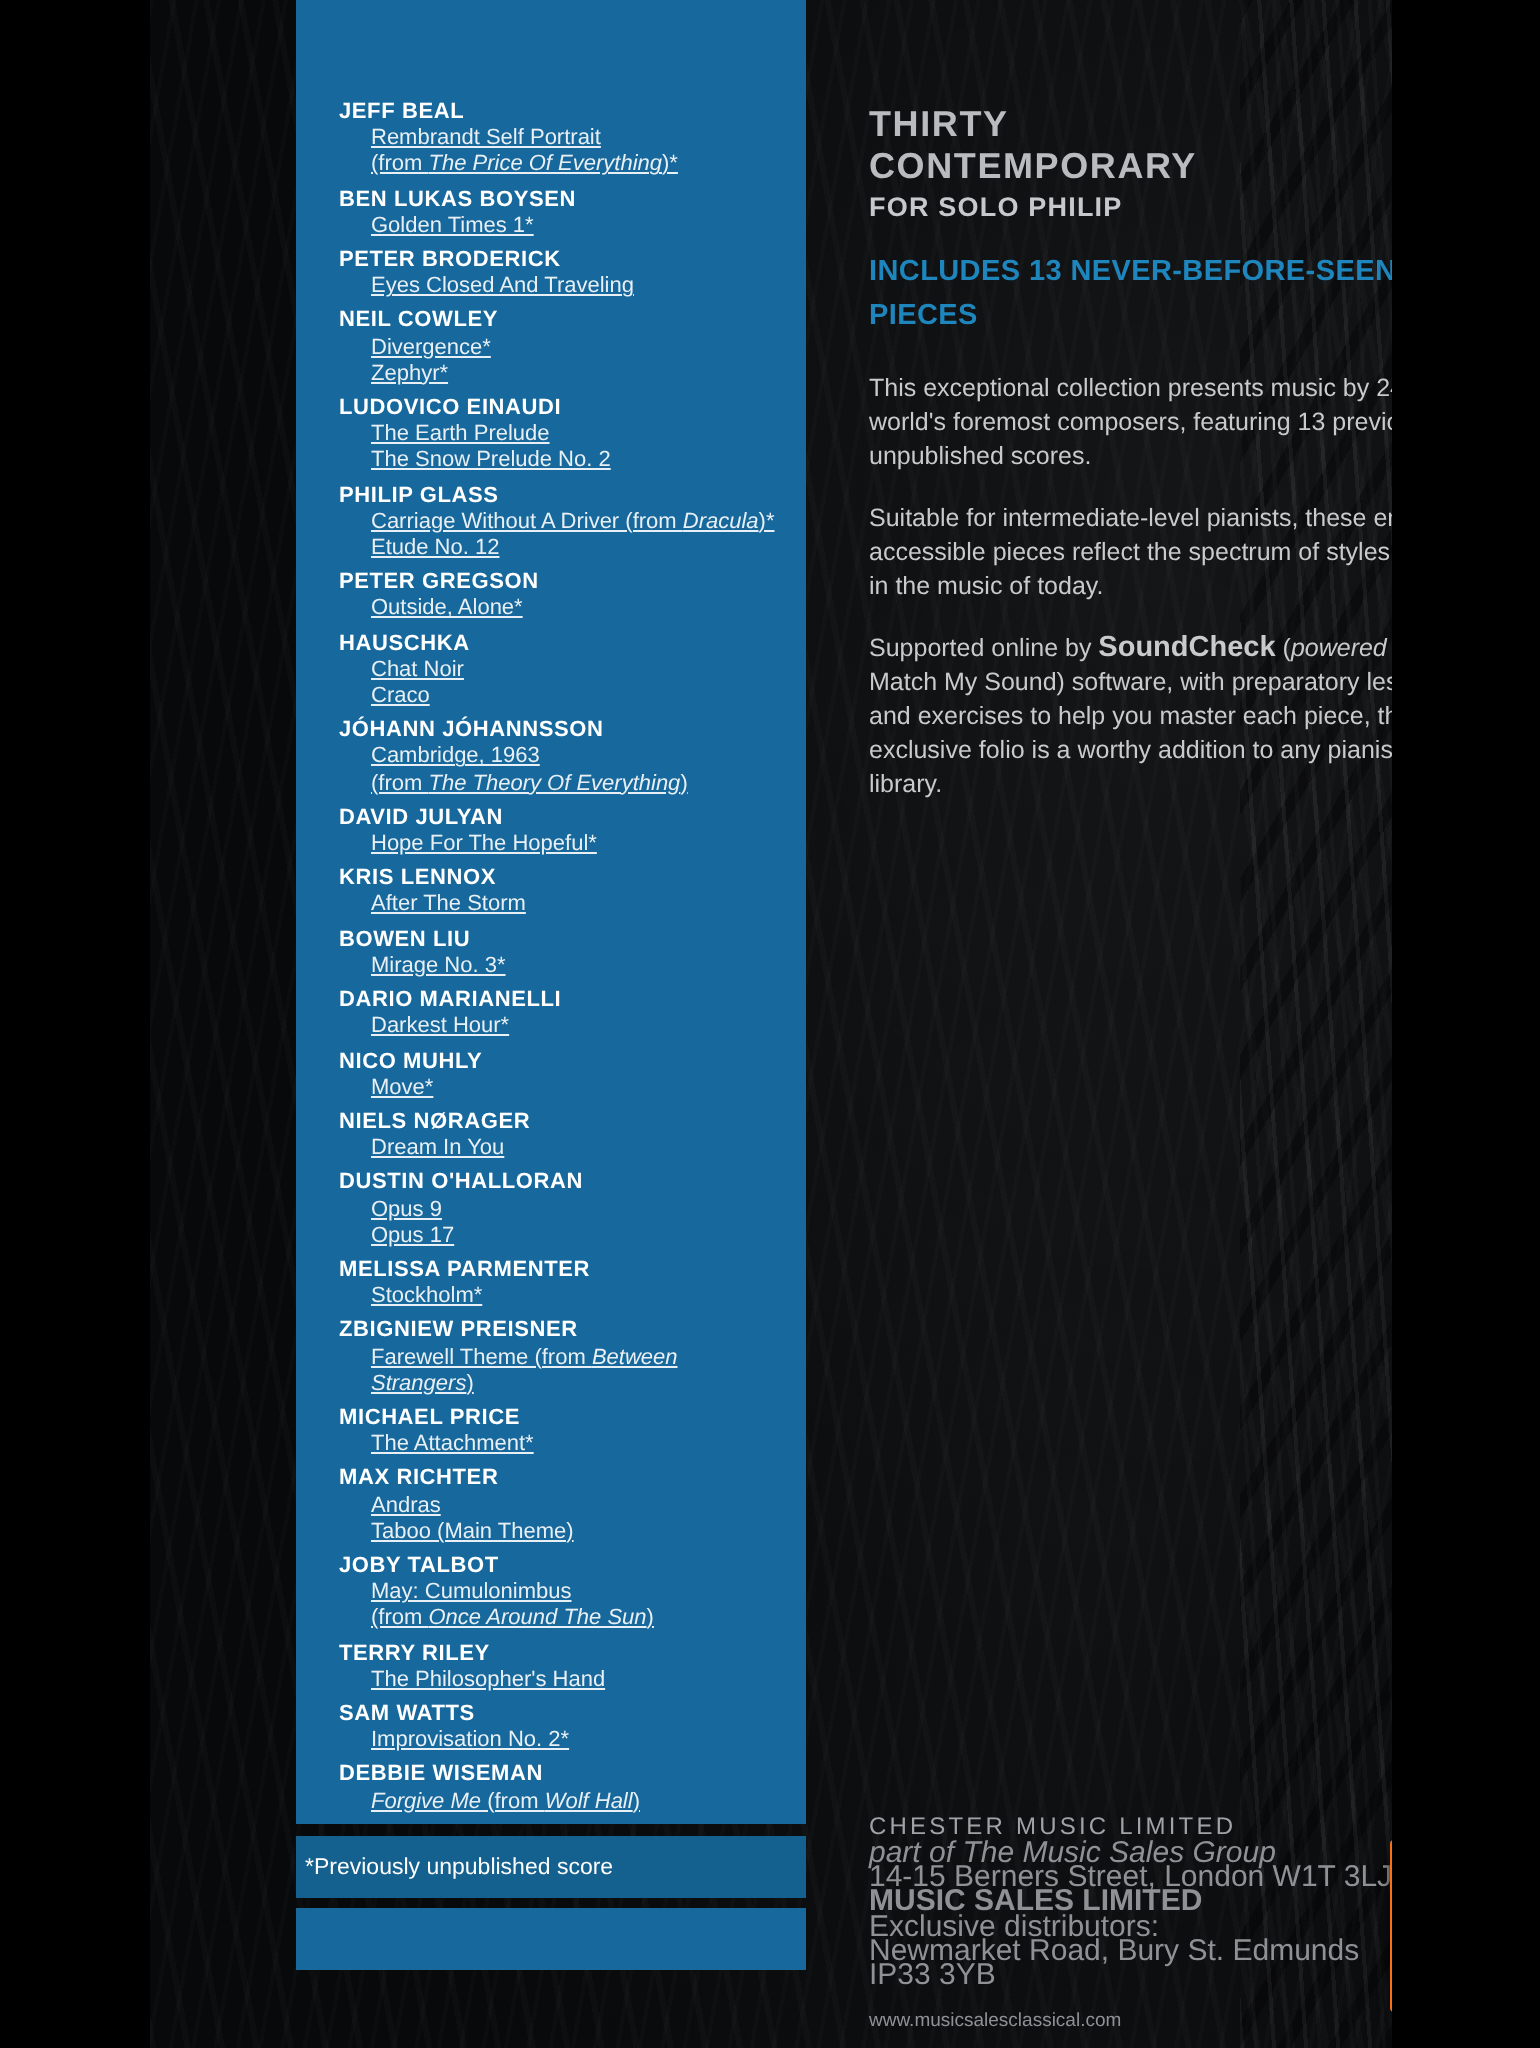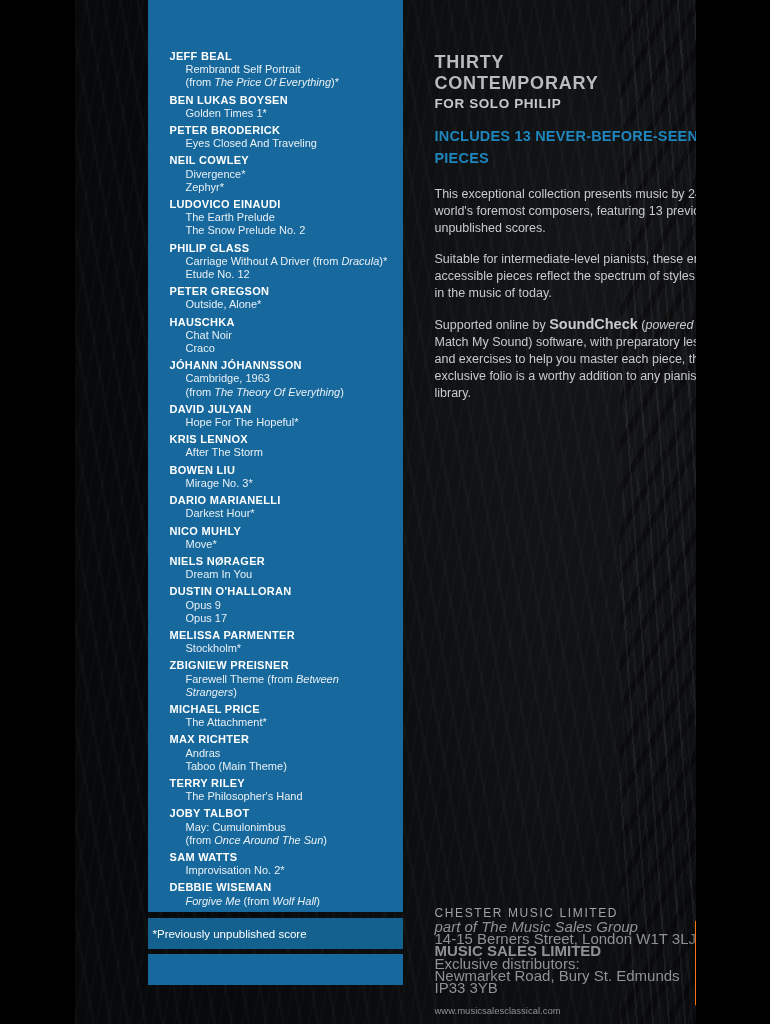--- a/index.html
+++ b/index.html
@@ -36,21 +36,21 @@
     background:var(--panel-blue);
     padding:50px 10px 0 22px;
   }
   .composer{margin-top:4px;}
   .composer:first-child{margin-top:0;}
   .cname{
     color:#FFFFFF;font-weight:bold;font-size:11px;line-height:13.2px;
     letter-spacing:0.3px;
   }
   .piece{
-    color:#E8F0F5;font-size:11px;line-height:13.2px;padding-left:16px;
+    color:#E8F0F5;font-size:11px;line-height:13.2px;padding-left:16px;text-decoration:underline;
   }
   .it{font-style:italic;}
   .footnote-bar{
     position:absolute;left:73px;top:918px;width:255px;height:31px;
     background:var(--footnote-blue);
     display:flex;align-items:center;padding-left:5px;
   }
   .footnote-bar span{color:#FFFFFF;font-size:11.5px;}
   .blue-bottom{
     position:absolute;left:73px;top:954px;width:255px;height:31px;
@@ -195,27 +195,27 @@
         <div class="composer">
           <div class="cname">MICHAEL PRICE</div>
           <div class="piece">The Attachment*</div>
         </div>
         <div class="composer">
           <div class="cname">MAX RICHTER</div>
           <div class="piece">Andras</div>
           <div class="piece">Taboo (Main Theme)</div>
         </div>
         <div class="composer">
-          <div class="cname">TERRY RILEY</div>
-          <div class="piece">The Philosopher's Hand</div>
-        </div>
-        <div class="composer">
           <div class="cname">JOBY TALBOT</div>
           <div class="piece">May: Cumulonimbus</div>
           <div class="piece">(from <span class="it">Once Around The Sun</span>)</div>
+        </div>
+        <div class="composer">
+          <div class="cname">TERRY RILEY</div>
+          <div class="piece">The Philosopher's Hand</div>
         </div>
         <div class="composer">
           <div class="cname">SAM WATTS</div>
           <div class="piece">Improvisation No. 2*</div>
         </div>
         <div class="composer">
           <div class="cname">DEBBIE WISEMAN</div>
           <div class="piece"><span class="it">Forgive Me</span> (from <span class="it">Wolf Hall</span>)</div>
         </div>
       </div>

